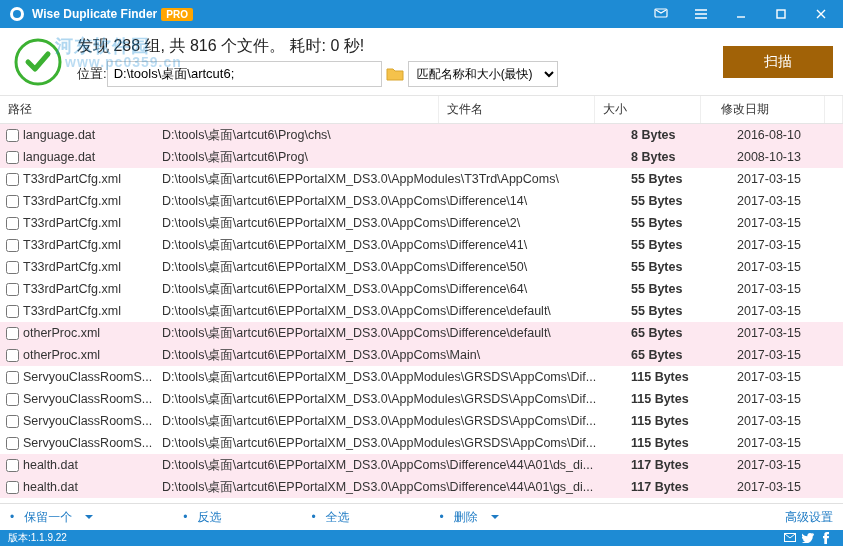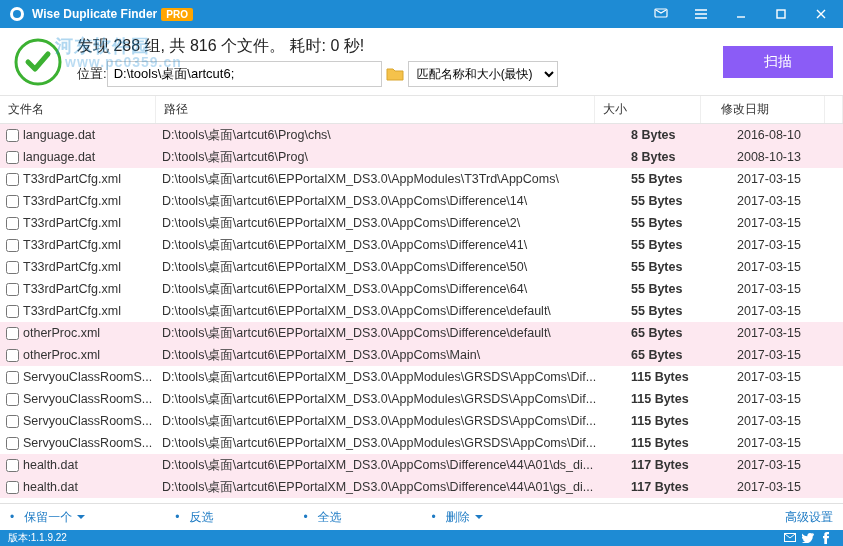--- a/index.html
+++ b/index.html
@@ -18,21 +18,21 @@
 .header .status-text { font-size: 16px; color: #222; margin-bottom: 4px; }
 .header .wm { position: absolute; font-size: 18px; font-weight: bold; color: rgba(30,139,212,0.35); letter-spacing: 1px; }
 .header .wm1 { top: 6px; left: 55px; text-align: right; }
 .header .wm2 { top: 26px; left: 65px; font-size: 14px; color: rgba(30,139,212,0.3); }
 .header .center { flex: 1; display: flex; flex-direction: column; justify-content: center; padding-left: 4px; }
 .header .loc-row { display: flex; align-items: center; gap: 0; }
 .header .loc-label { font-size: 13px; color: #222; }
 .header .loc-input { flex: 1; height: 26px; border: 1px solid #ccc; padding: 0 6px; font-size: 13px; max-width: 275px; }
 .header .folder-btn { width: 26px; height: 26px; border: none; background: transparent; display: flex; align-items: center; justify-content: center; cursor: pointer; }
 .header .match-select { width: 150px; height: 26px; border: 1px solid #ccc; font-size: 12px; padding: 0 4px; background: #fff; }
-.header .scan-btn { width: 110px; height: 32px; background: #8b5cf6; color: #fff; border: none; font-size: 14px; cursor: pointer; margin-left: 12px; }
+.header .scan-btn { width: 110px; height: 32px; background: #a16207; color: #fff; border: none; font-size: 14px; cursor: pointer; margin-left: 12px; }
 
 .table-area { height: 407px; overflow: hidden; }
 .thead { height: 28px; display: flex; background: #fff; border-bottom: 1px solid #e5e5e5; font-size: 12px; color: #333; align-items: center; }
 .thead .th { padding: 0 8px; border-right: 1px solid #eee; height: 100%; display: flex; align-items: center; }
 .col-name { width: 156px; }
 .col-path { flex: 1; }
 .col-size { width: 106px; }
 .col-date { width: 112px; margin-left: 12px; }
 .col-scroll { width: 18px; }
 
@@ -45,21 +45,21 @@
 .row .name-text { overflow: hidden; white-space: nowrap; text-overflow: ellipsis; flex: 1; }
 .row .path-cell { flex: 1; }
 .row .size-cell { width: 106px; font-weight: bold; }
 .row .date-cell { width: 112px; }
 
 .tbody::-webkit-scrollbar { width: 18px; }
 .tbody::-webkit-scrollbar-track { background: #f0f0f0; }
 .tbody::-webkit-scrollbar-thumb { background: #c8c8c8; border: 1px solid #b0b0b0; }
 
 .toolbar { height: 27px; border-top: 1px solid #e0e0e0; background: #fff; display: flex; align-items: center; padding: 0 10px; font-size: 12px; gap: 10px; }
-.toolbar .tb-item { color: #1e7bc4; cursor: pointer; display: flex; align-items: center; gap: 3px; }
+.toolbar .tb-item { color: #1e7bc4; cursor: pointer; display: flex; align-items: center; gap: 11px; }
 .toolbar .sep { flex: 0 0 70px; }
 .toolbar .spacer { flex: 1; }
 
 .statusbar { height: 16px; background: #1e8bd4; color: #fff; display: flex; align-items: center; padding: 0 8px; font-size: 10px; }
 .statusbar .spacer { flex: 1; }
 .statusbar .sb-icon { width: 18px; height: 16px; display: flex; align-items: center; justify-content: center; cursor: pointer; }
 
 .tri-down { display: inline-block; width: 0; height: 0; border-left: 4px solid transparent; border-right: 4px solid transparent; border-top: 4px solid #1e7bc4; margin-left: 2px; }
 </style>
 </head>
@@ -127,22 +127,22 @@
       <select class="match-select">
         <option>匹配名称和大小(最快)</option>
       </select>
     </div>
   </div>
   <button class="scan-btn">扫描</button>
 </div>
 
 <div class="table-area">
   <div class="thead">
+    <div class="th col-path">路径</div>
     <div class="th col-name">文件名</div>
-    <div class="th col-path">路径</div>
     <div class="th col-size">大小</div>
     <div class="th col-date">修改日期</div>
     <div class="th col-scroll"></div>
   </div>
   <div class="tbody" id="tbody">
       <div class="row alt">
         <div class="cb-cell">
           <input type="checkbox" style="">
           <span class="name-text">language.dat</span>
         </div>

